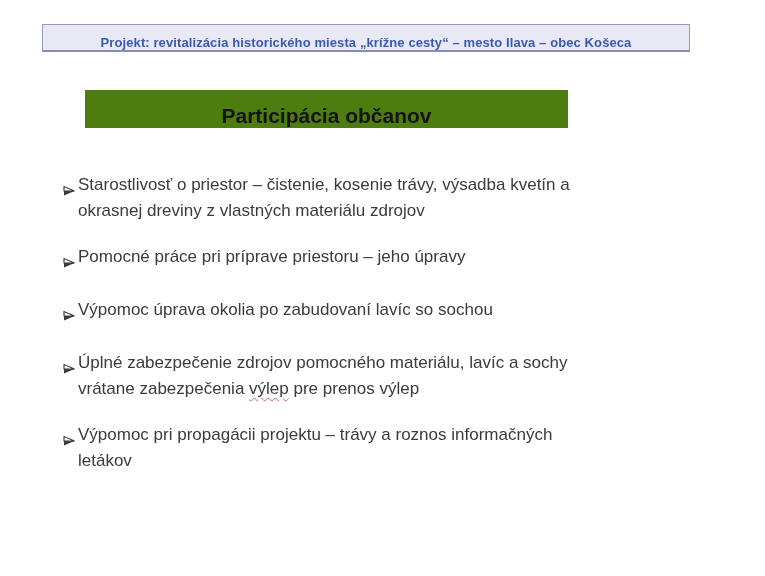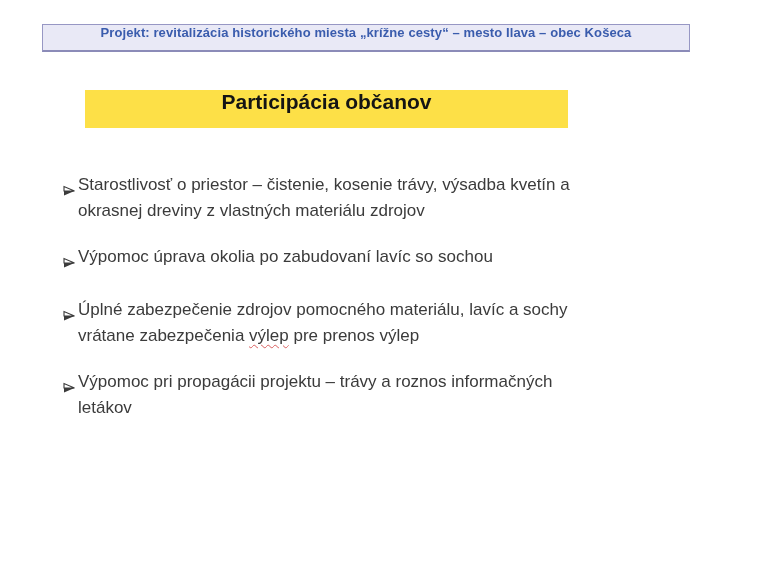--- a/index.html
+++ b/index.html
@@ -17,39 +17,39 @@
   .header-box {
     position: absolute;
     left: 42px;
     top: 24px;
     width: 646px;
     height: 25px;
     background: #e9e9f6;
     border: 1px solid #9797c4;
     border-bottom: 2px solid #8b8bb8;
     display: flex;
-    align-items: flex-start;
+    align-items: flex-end;
     justify-content: center;
   }
   .header-text {
     font-size: 13px;
     font-weight: bold;
     color: #3a5cad;
     letter-spacing: 0.1px;
     white-space: nowrap;
   }
   .title-box {
     position: absolute;
     left: 85px;
     top: 90px;
     width: 483px;
     height: 38px;
-    background: #fde047;
+    background: #4d7c0f;
     display: flex;
-    align-items: flex-start;
+    align-items: flex-end;
     justify-content: center;
   }
   .title-text {
     font-size: 21px;
     font-weight: bold;
     color: #141414;
   }
   .bullet-list {
     position: absolute;
     left: 63px;
@@ -97,20 +97,29 @@
     <li class="bullet-item">
       <span class="bullet-marker">
         <svg width="13" height="12" viewBox="0 0 13 12">
           <path d="M1 6 L11.5 6 L1 1.5 Z" fill="none" stroke="#3b3b3b" stroke-width="1.1"></path>
           <path d="M1 6 L11.5 6 L1 10.5 Z" fill="#3b3b3b"></path>
         </svg>
       </span>
       <span class="bullet-text">Starostlivosť o priestor – čistenie, kosenie trávy, výsadba kvetín a okrasnej dreviny z vlastných materiálu zdrojov</span>
     </li>
 
+    <li class="bullet-item">
+      <span class="bullet-marker">
+        <svg width="13" height="12" viewBox="0 0 13 12">
+          <path d="M1 6 L11.5 6 L1 1.5 Z" fill="none" stroke="#3b3b3b" stroke-width="1.1"></path>
+          <path d="M1 6 L11.5 6 L1 10.5 Z" fill="#3b3b3b"></path>
+        </svg>
+      </span>
+      <span class="bullet-text">Pomocné práce pri príprave priestoru – jeho úpravy</span>
+    </li>
 
     <li class="bullet-item">
       <span class="bullet-marker">
         <svg width="13" height="12" viewBox="0 0 13 12">
           <path d="M1 6 L11.5 6 L1 1.5 Z" fill="none" stroke="#3b3b3b" stroke-width="1.1"></path>
           <path d="M1 6 L11.5 6 L1 10.5 Z" fill="#3b3b3b"></path>
         </svg>
       </span>
       <span class="bullet-text">Výpomoc úprava okolia po zabudovaní lavíc so sochou</span>
     </li>

